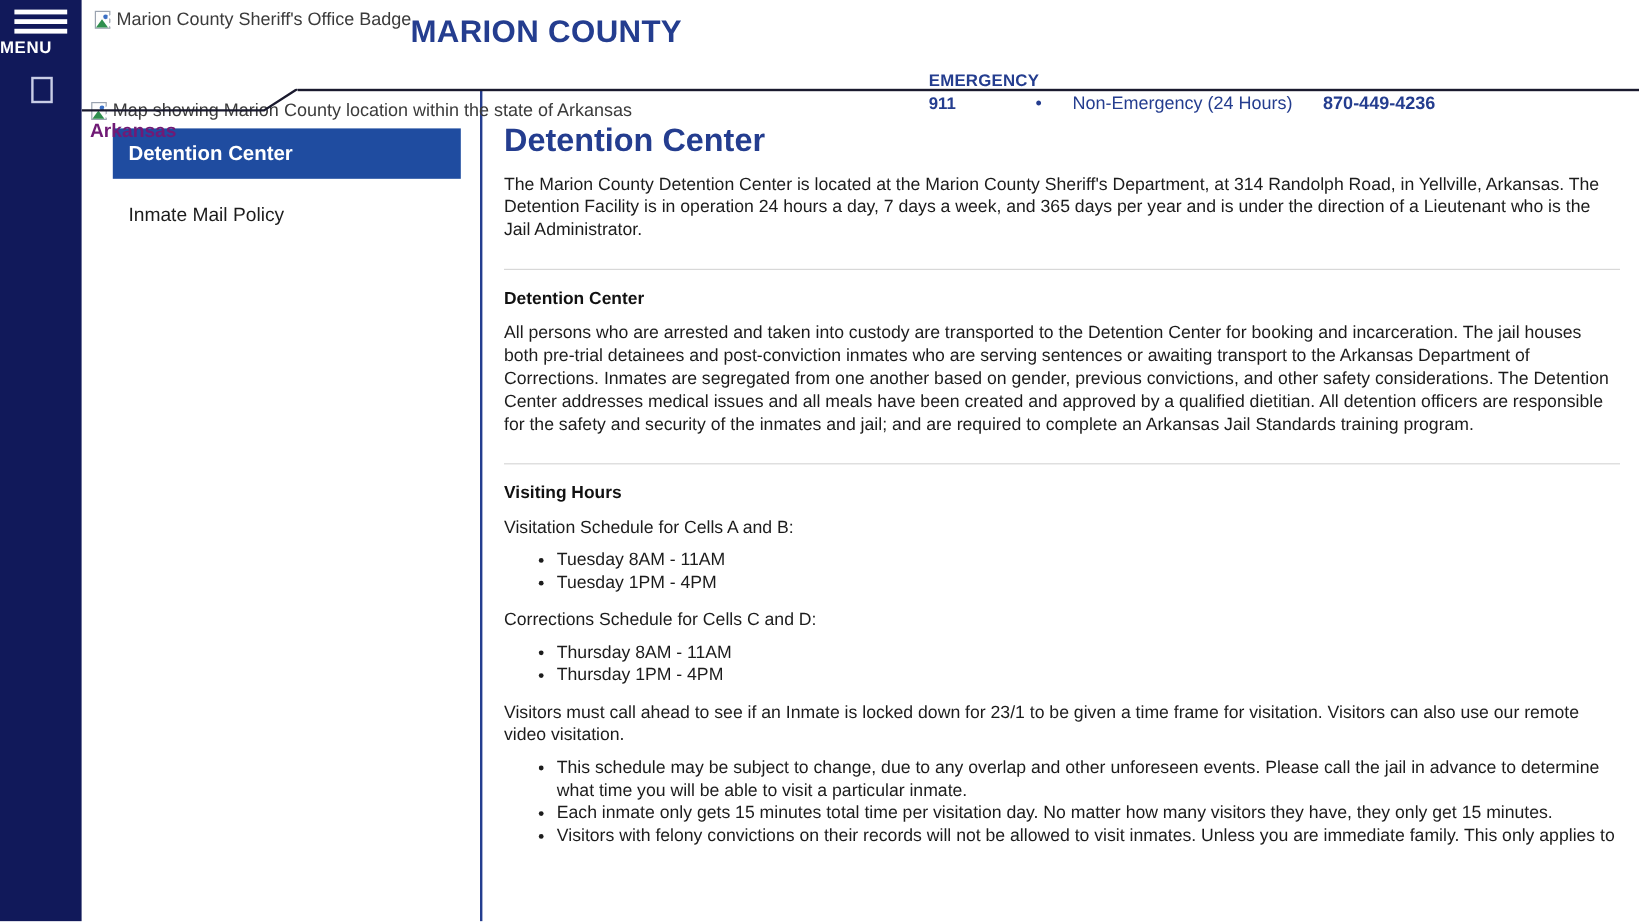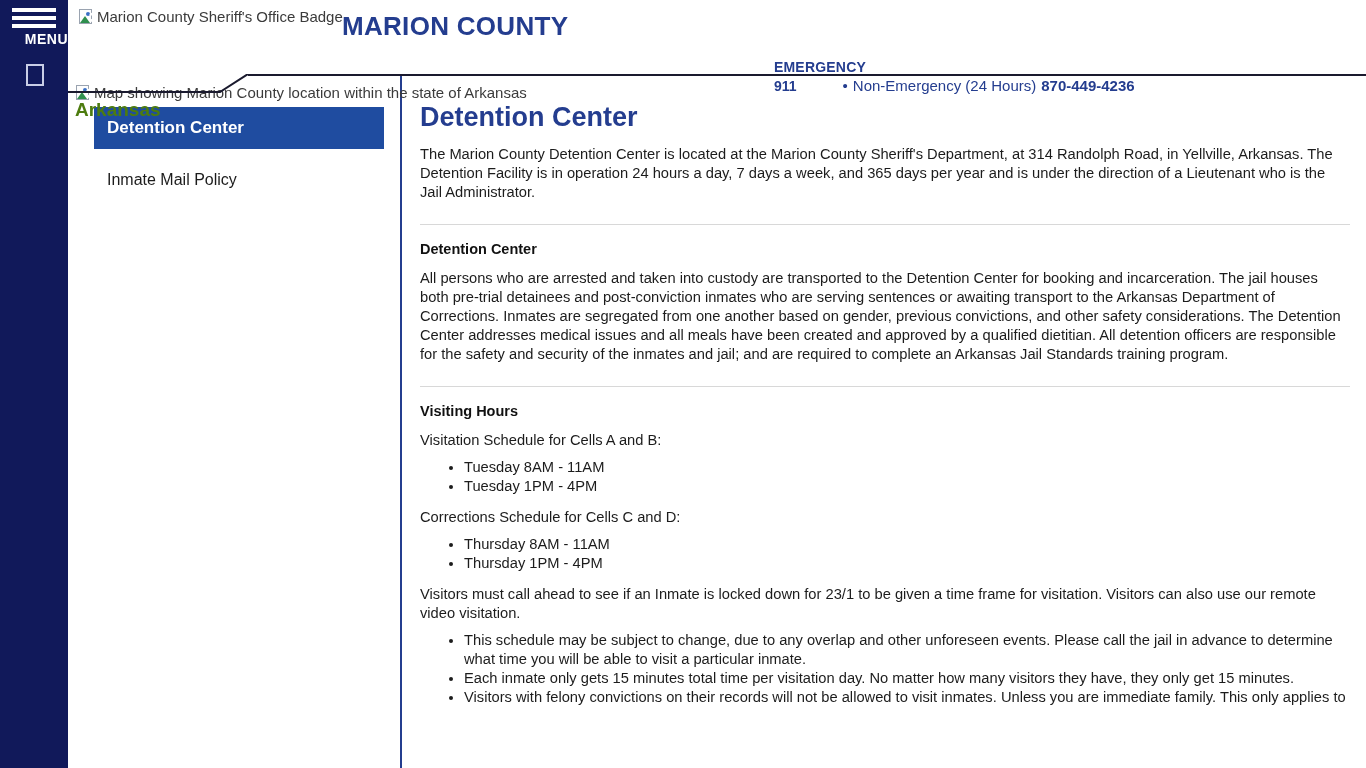--- a/index.html
+++ b/index.html
@@ -25,21 +25,21 @@
     position: absolute;
     left: 0; top: 0;
     width: 68px; height: 768px;
     background: #11195a;
     z-index: 40;
   }
   .rail-menu {
     position: absolute;
     left: 0; top: 4px;
     width: 68px;
-    text-align: right;
+    text-align: left;
     cursor: pointer;
   }
   .hamburger {
     width: 44px;
     margin: 0 auto;
     padding-top: 4px;
   }
   .hamburger span {
     display: block;
     height: 4px;
@@ -157,21 +157,21 @@
   .contact-emergency-label {
     font-size: 14px;
     font-weight: bold;
     letter-spacing: 0.2px;
     line-height: 18px;
     margin-right: 330px;
   }
   .contact-row2 {
     display: flex;
     align-items: baseline;
-    justify-content: flex-start;
+    justify-content: space-between;
     gap: 0;
     line-height: 20px;
     white-space: nowrap;
   }
   .contact-911 {
     font-size: 14px;
     font-weight: bold;
     margin-right: 46px;
   }
   .bullet-dot {
@@ -194,23 +194,23 @@
     left: 75px; top: 84px;
     width: 330px;
     z-index: 15;
     line-height: 17px;
   }
   .map-broken .line1 {
     display: flex; align-items: center; gap: 3px;
     white-space: nowrap;
   }
   .map-broken .line2 {
-    font-size: 19px;
-    font-weight: bold;
-    color: #4d7c0f;
+    font-size: 16px;
+    font-weight: bold;
+    color: #701a75;
     margin-top: -1px;
   }
 
   
   .sidebar {
     position: absolute;
     left: 68px; top: 75px;
     width: 334px;
     height: 693px;
     background: #ffffff;

